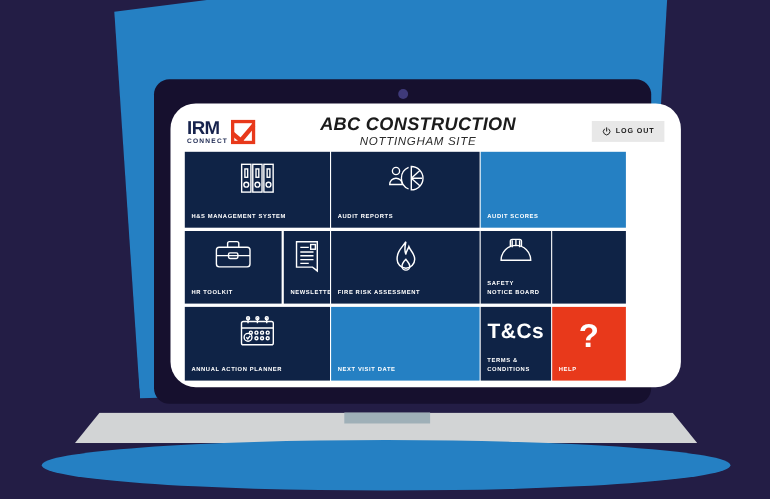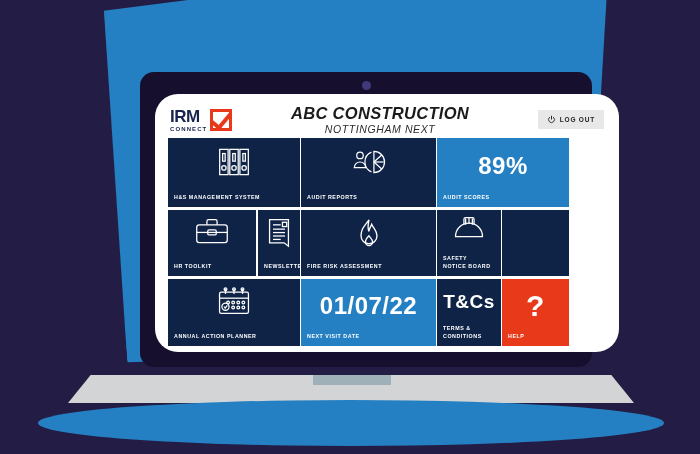--- a/index.html
+++ b/index.html
@@ -203,21 +203,21 @@
           <div id="logo">
             <div id="logo-text">
               <span id="logo-irm">IRM</span>
               <span id="logo-connect">CONNECT</span>
             </div>
             <div id="logo-check"></div>
           </div>
 
           <div id="title-block">
             <div id="site-title">ABC CONSTRUCTION</div>
-            <div id="site-subtitle">NOTTINGHAM NEXT</div>
+            <div id="site-subtitle">NOTTINGHAM SITE</div>
           </div>
 
           <div id="logout-button">
             <svg class="power-icon" viewBox="0 0 24 24">
               <path d="M12 3 V11" stroke="#222" stroke-width="2.6" fill="none" stroke-linecap="round"></path>
               <path d="M6.6 6.2 A8 8 0 1 0 17.4 6.2" stroke="#222" stroke-width="2.4" fill="none" stroke-linecap="round"></path>
             </svg>
             <span id="logout-label">LOG OUT</span>
           </div>
 
@@ -255,21 +255,20 @@
                   <path d="M28 19 L37.5 10.5"></path>
                   <path d="M28 19 L37.5 27.5"></path>
                   <path d="M25 7 a13 13 0 0 0 0 24"></path>
                 </g>
               </svg>
             </div>
             <div class="tile-label">AUDIT REPORTS</div>
           </div>
 
           <div class="tile blue" id="tile-audit-score">
-            <div class="tile-big">89%</div>
             <div class="tile-label">AUDIT SCORES</div>
           </div>
 
           <div class="tile" id="tile-hr">
             <div class="tile-icon">
               <svg width="34" height="28" viewBox="0 0 40 33">
                 <g stroke="#ffffff" stroke-width="1.5" fill="none">
                   <rect x="2" y="8" width="36" height="21" rx="3"></rect>
                   <path d="M14 8 V4 a2 2 0 0 1 2-2 h8 a2 2 0 0 1 2 2 v4"></path>
                   <path d="M2 17 H38"></path>
@@ -350,21 +349,20 @@
                   <circle cx="31" cy="24" r="1.6"></circle>
                   <circle cx="10" cy="23" r="4.2"></circle>
                   <path d="M8.2 23 L9.7 24.6 L12.2 21.4"></path>
                 </g>
               </svg>
             </div>
             <div class="tile-label">ANNUAL ACTION PLANNER</div>
           </div>
 
           <div class="tile blue" id="tile-date">
-            <div class="tile-big">01/07/22</div>
             <div class="tile-label">NEXT VISIT DATE</div>
           </div>
 
           <div class="tile" id="tile-tcs">
             <div class="tile-big small" style="bottom:22px;">T&amp;Cs</div>
             <div class="tile-label">
               <span>TERMS &amp;</span><br>
               <span>CONDITIONS</span>
             </div>
           </div>

